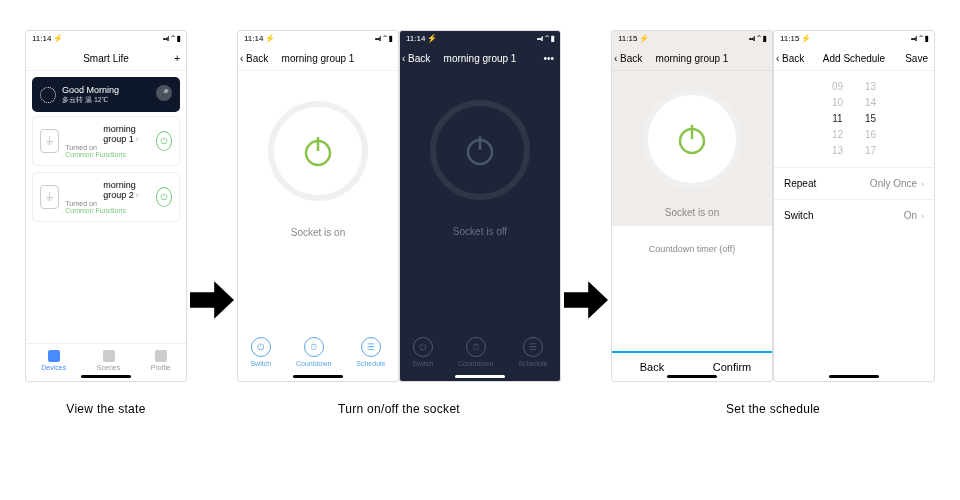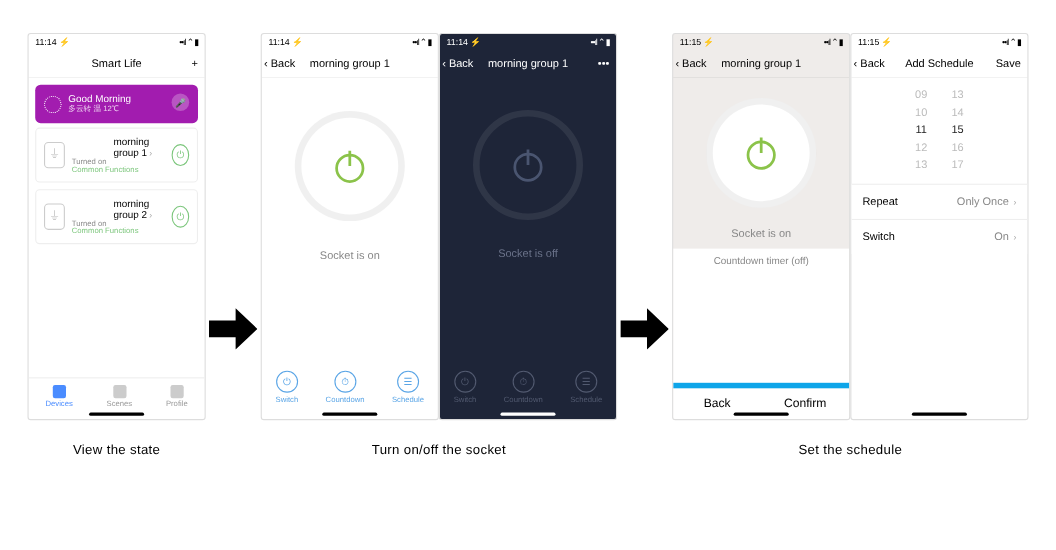--- a/index.html
+++ b/index.html
@@ -11,21 +11,21 @@
 .phone.grey{background:#efecea;}
 .statusbar{display:flex;justify-content:space-between;align-items:center;padding:3px 6px;font-size:8px;}
 .phone.dark .statusbar{color:#fff;}
 .navbar{display:flex;align-items:center;justify-content:center;position:relative;height:24px;font-size:10px;border-bottom:1px solid rgba(0,0,0,0.05);}
 .phone.dark .navbar{border-bottom:none;}
 .navbar .back{position:absolute;left:2px;font-size:10px;}
 .navbar .right{position:absolute;right:6px;font-size:10px;}
 .title{font-weight:400;}
 .plus{font-size:14px;}
 
-.weather{margin:6px 6px 4px;background:#a21caf;border-radius:5px;color:#fff;padding:8px;display:flex;align-items:center;gap:6px;position:relative;}
+.weather{margin:6px 6px 4px;background:#0f172a;border-radius:5px;color:#fff;padding:8px;display:flex;align-items:center;gap:6px;position:relative;}
 .weather .sun{width:14px;height:14px;border-radius:50%;border:1px dotted #fff;}
 .weather .txt{font-size:9px;line-height:1.2;}
 .weather .mic{position:absolute;right:8px;top:8px;width:16px;height:16px;border-radius:50%;background:rgba(255,255,255,0.25);display:flex;align-items:center;justify-content:center;font-size:8px;}
 .device{margin:0 6px 6px;background:#fff;border:1px solid #eee;border-radius:4px;padding:7px;display:flex;align-items:center;gap:6px;}
 .plugicon{width:22px;height:22px;border:1px solid #ccc;border-radius:4px;display:flex;align-items:center;justify-content:center;font-size:11px;color:#bbb;}
 .devtxt .name{font-size:9px;padding-left:38px;}
 .devtxt .state{font-size:7px;color:#888;}
 .devtxt .cf{font-size:7px;color:#7cc67c;}
 .pwr{margin-left:auto;width:18px;height:18px;border:1.5px solid #7cc67c;border-radius:50%;display:flex;align-items:center;justify-content:center;color:#7cc67c;font-size:9px;}
 .tabbar{margin-top:auto;display:flex;justify-content:space-around;padding:6px 0 10px;border-top:1px solid #eee;}
@@ -43,25 +43,25 @@
 .btab{display:flex;flex-direction:column;align-items:center;gap:3px;font-size:7px;color:#5aa5e6;}
 .phone.dark .btab{color:#525a70;}
 .btab .circ{width:18px;height:18px;border:1px solid currentColor;border-radius:50%;display:flex;align-items:center;justify-content:center;font-size:9px;}
 
 .pickerwrap{display:flex;justify-content:center;gap:22px;padding:8px 0;font-size:10px;color:#bbb;}
 .pickercol{display:flex;flex-direction:column;align-items:center;line-height:1.6;}
 .pickercol .sel{color:#222;font-weight:500;}
 .row{display:flex;justify-content:space-between;align-items:center;padding:10px 10px;border-top:1px solid #eee;font-size:10px;background:#fff;}
 .row .val{color:#888;}
 
-.countlabel{text-align:center;font-size:9px;color:#888;margin-top:6px;}
+.countlabel{text-align:center;font-size:9px;color:#888;margin-top:18px;}
 .cdpick{display:flex;justify-content:center;gap:10px;margin-top:4px;font-size:9px;color:#bbb;}
 .cdpick .col{display:flex;flex-direction:column;line-height:1.5;}
 .cdpick .sel{color:#222;}
-.cdbtns{margin-top:auto;display:flex;border-top:5px solid #0ea5e9;}
+.cdbtns{margin-top:auto;display:flex;border-top:2px solid #0ea5e9;}
 .cdbtns div{flex:1;text-align:center;padding:8px 0;font-size:11px;}
 .caption{margin-top:20px;font-size:12px;letter-spacing:0.3px;}
 .arrow{align-self:center;margin-top:150px;}
 .arrow svg{width:44px;height:38px;}
 .chev{font-size:8px;color:#aaa;margin-left:2px;}
 .homebar{position:absolute;bottom:3px;left:50%;transform:translateX(-50%);width:50px;height:3px;border-radius:2px;background:#000;}
 .phone.dark .homebar{background:#fff;}
 .sigicons{letter-spacing:-1px;}
 </style>
 </head>

